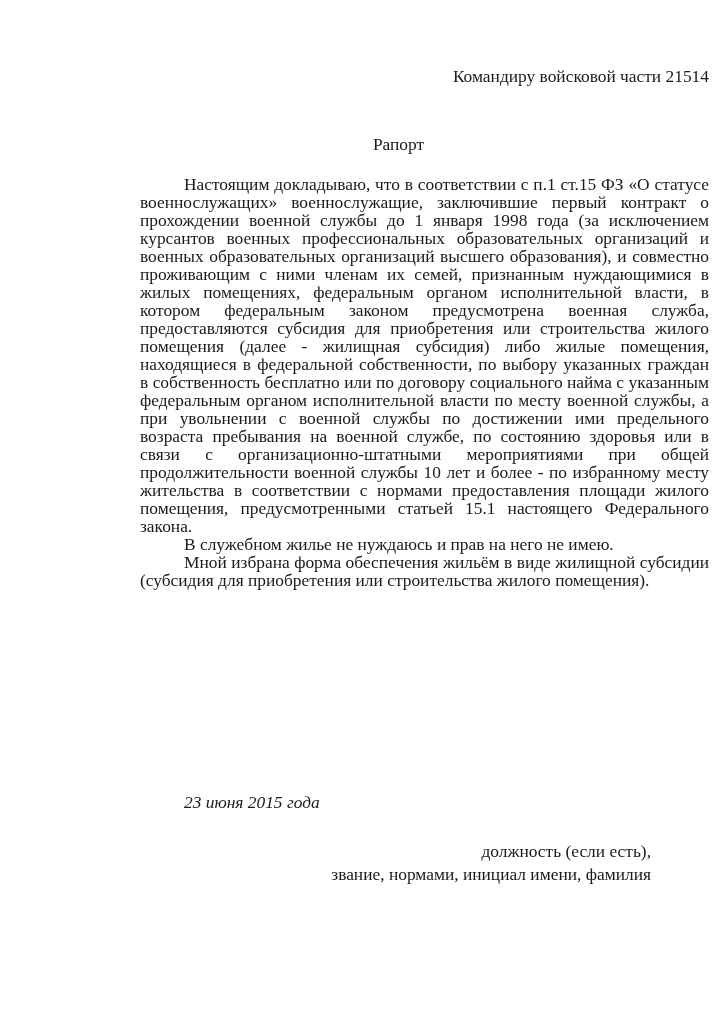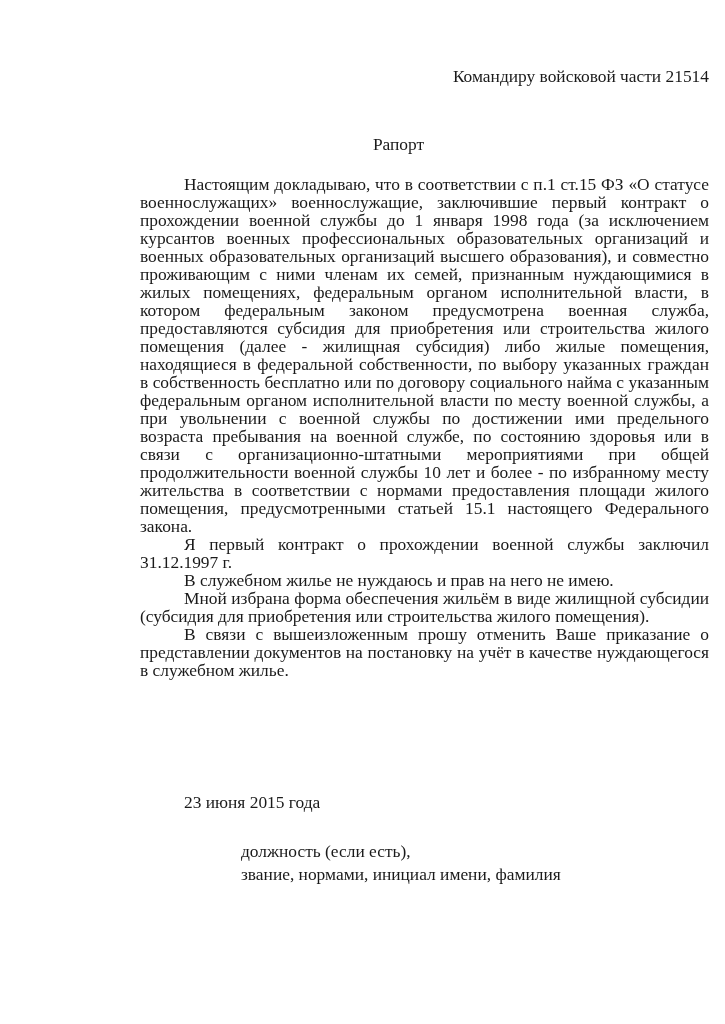--- a/index.html
+++ b/index.html
@@ -23,41 +23,40 @@
       line-height: 18px;
     }
     .body p {
       margin: 0;
       text-align: justify;
       text-indent: 44px;
     }
     .date {
       position: absolute; top: 792px; left: 148px;
       white-space: nowrap;
+      font-style: italic;
     }
     .signature {
       position: absolute; top: 840px; left: 205px; width: 410px;
-      text-align: left; line-height: 22.5px;
+      text-align: right; line-height: 22.5px;
     }
     .signature div { white-space: nowrap; }
   </style>
 </head>
 <body>
 
 <div class="page">
   <div class="addressee">Командиру войсковой части 21514</div>
 
   <div class="title">Рапорт</div>
 
   <div class="body">
     <p>Настоящим докладываю, что в соответствии с п.1 ст.15 ФЗ «О статусе военнослужащих» военнослужащие, заключившие первый контракт о прохождении военной службы до 1 января 1998 года (за исключением курсантов военных профессиональных образовательных организаций и военных образовательных организаций высшего образования), и совместно проживающим с ними членам их семей, признанным нуждающимися в жилых помещениях, федеральным органом исполнительной власти, в котором федеральным законом предусмотрена военная служба, предоставляются субсидия для приобретения или строительства жилого помещения (далее - жилищная субсидия) либо жилые помещения, находящиеся в федеральной собственности, по выбору указанных граждан в собственность бесплатно или по договору социального найма с указанным федеральным органом исполнительной власти по месту военной службы, а при увольнении с военной службы по достижении ими предельного возраста пребывания на военной службе, по состоянию здоровья или в связи с организационно-штатными мероприятиями при общей продолжительности военной службы 10 лет и более - по избранному месту жительства в соответствии с нормами предоставления площади жилого помещения, предусмотренными статьей 15.1 настоящего Федерального закона.</p>
-    <p>Я первый контракт о прохождении военной службы заключил 31.12.1997 г.</p>
     <p>В служебном жилье не нуждаюсь и прав на него не имею.</p>
     <p>Мной избрана форма обеспечения жильём в виде жилищной субсидии (субсидия для приобретения или строительства жилого помещения).</p>
-    <p>В связи  с вышеизложенным прошу отменить Ваше приказание о представлении документов на постановку на учёт в качестве нуждающегося в служебном жилье.</p>
   </div>
 
   <div class="date">23 июня 2015 года</div>
 
   <div class="signature">
     <div>должность (если есть),</div>
     <div>звание, нормами, инициал имени, фамилия</div>
   </div>
 </div>
 

